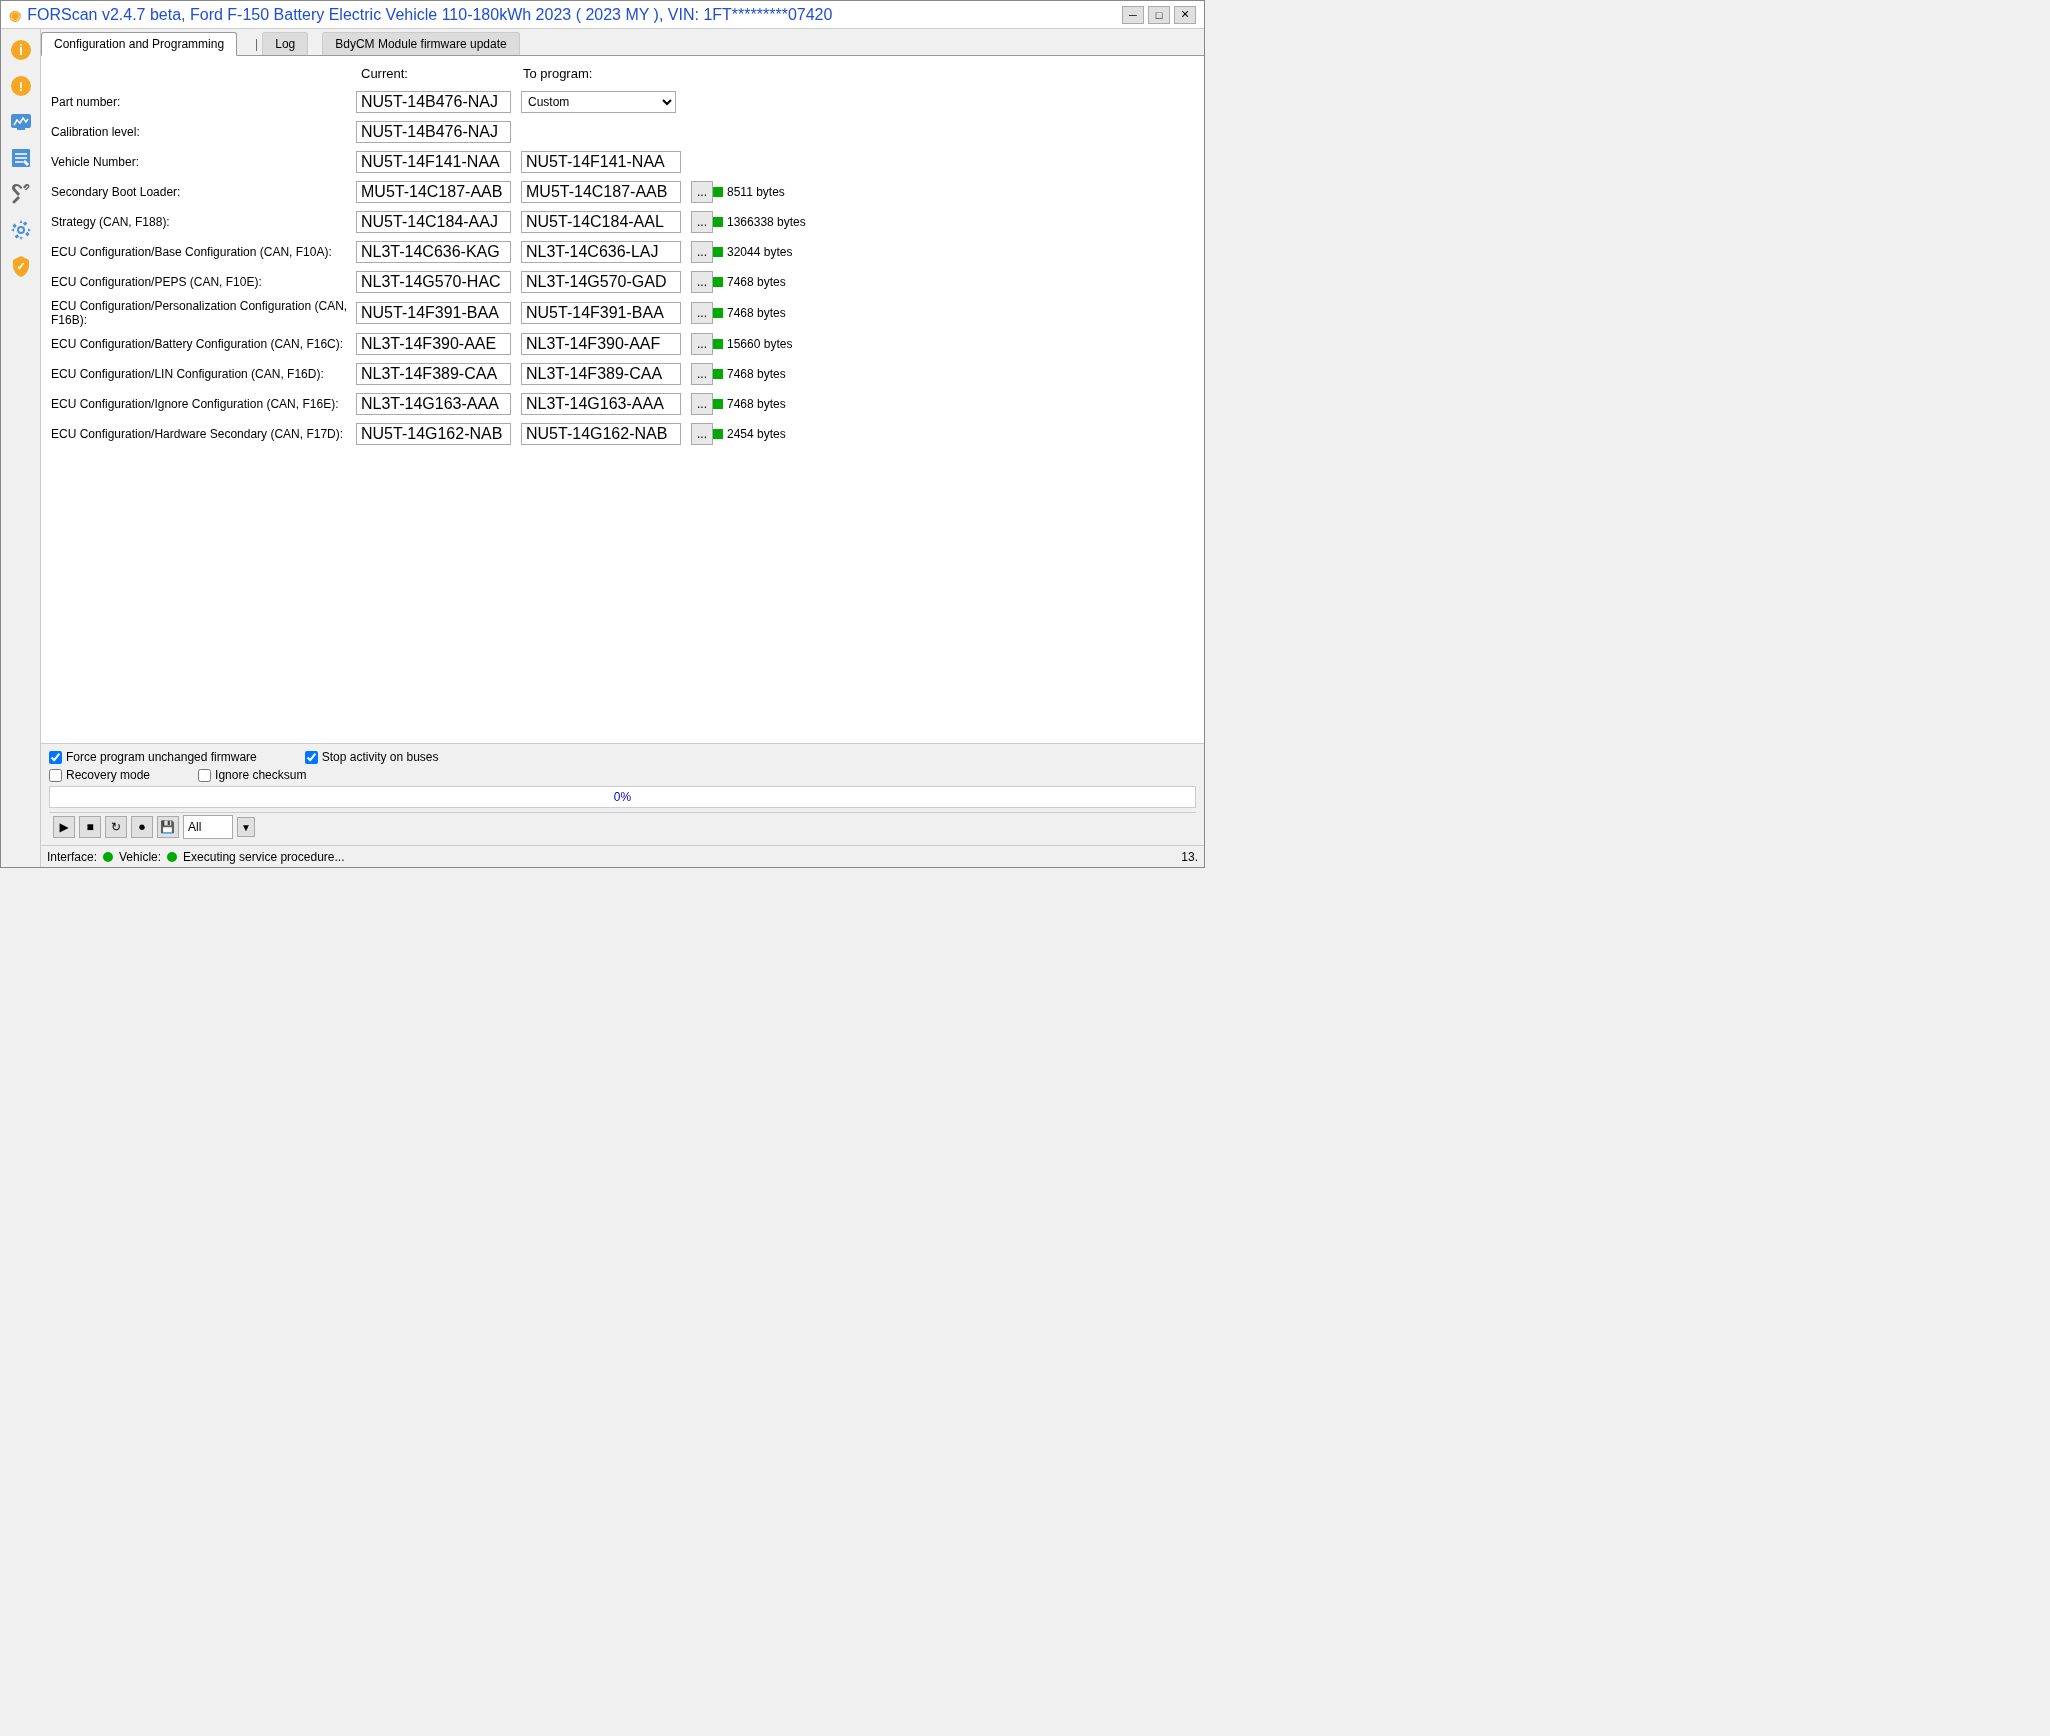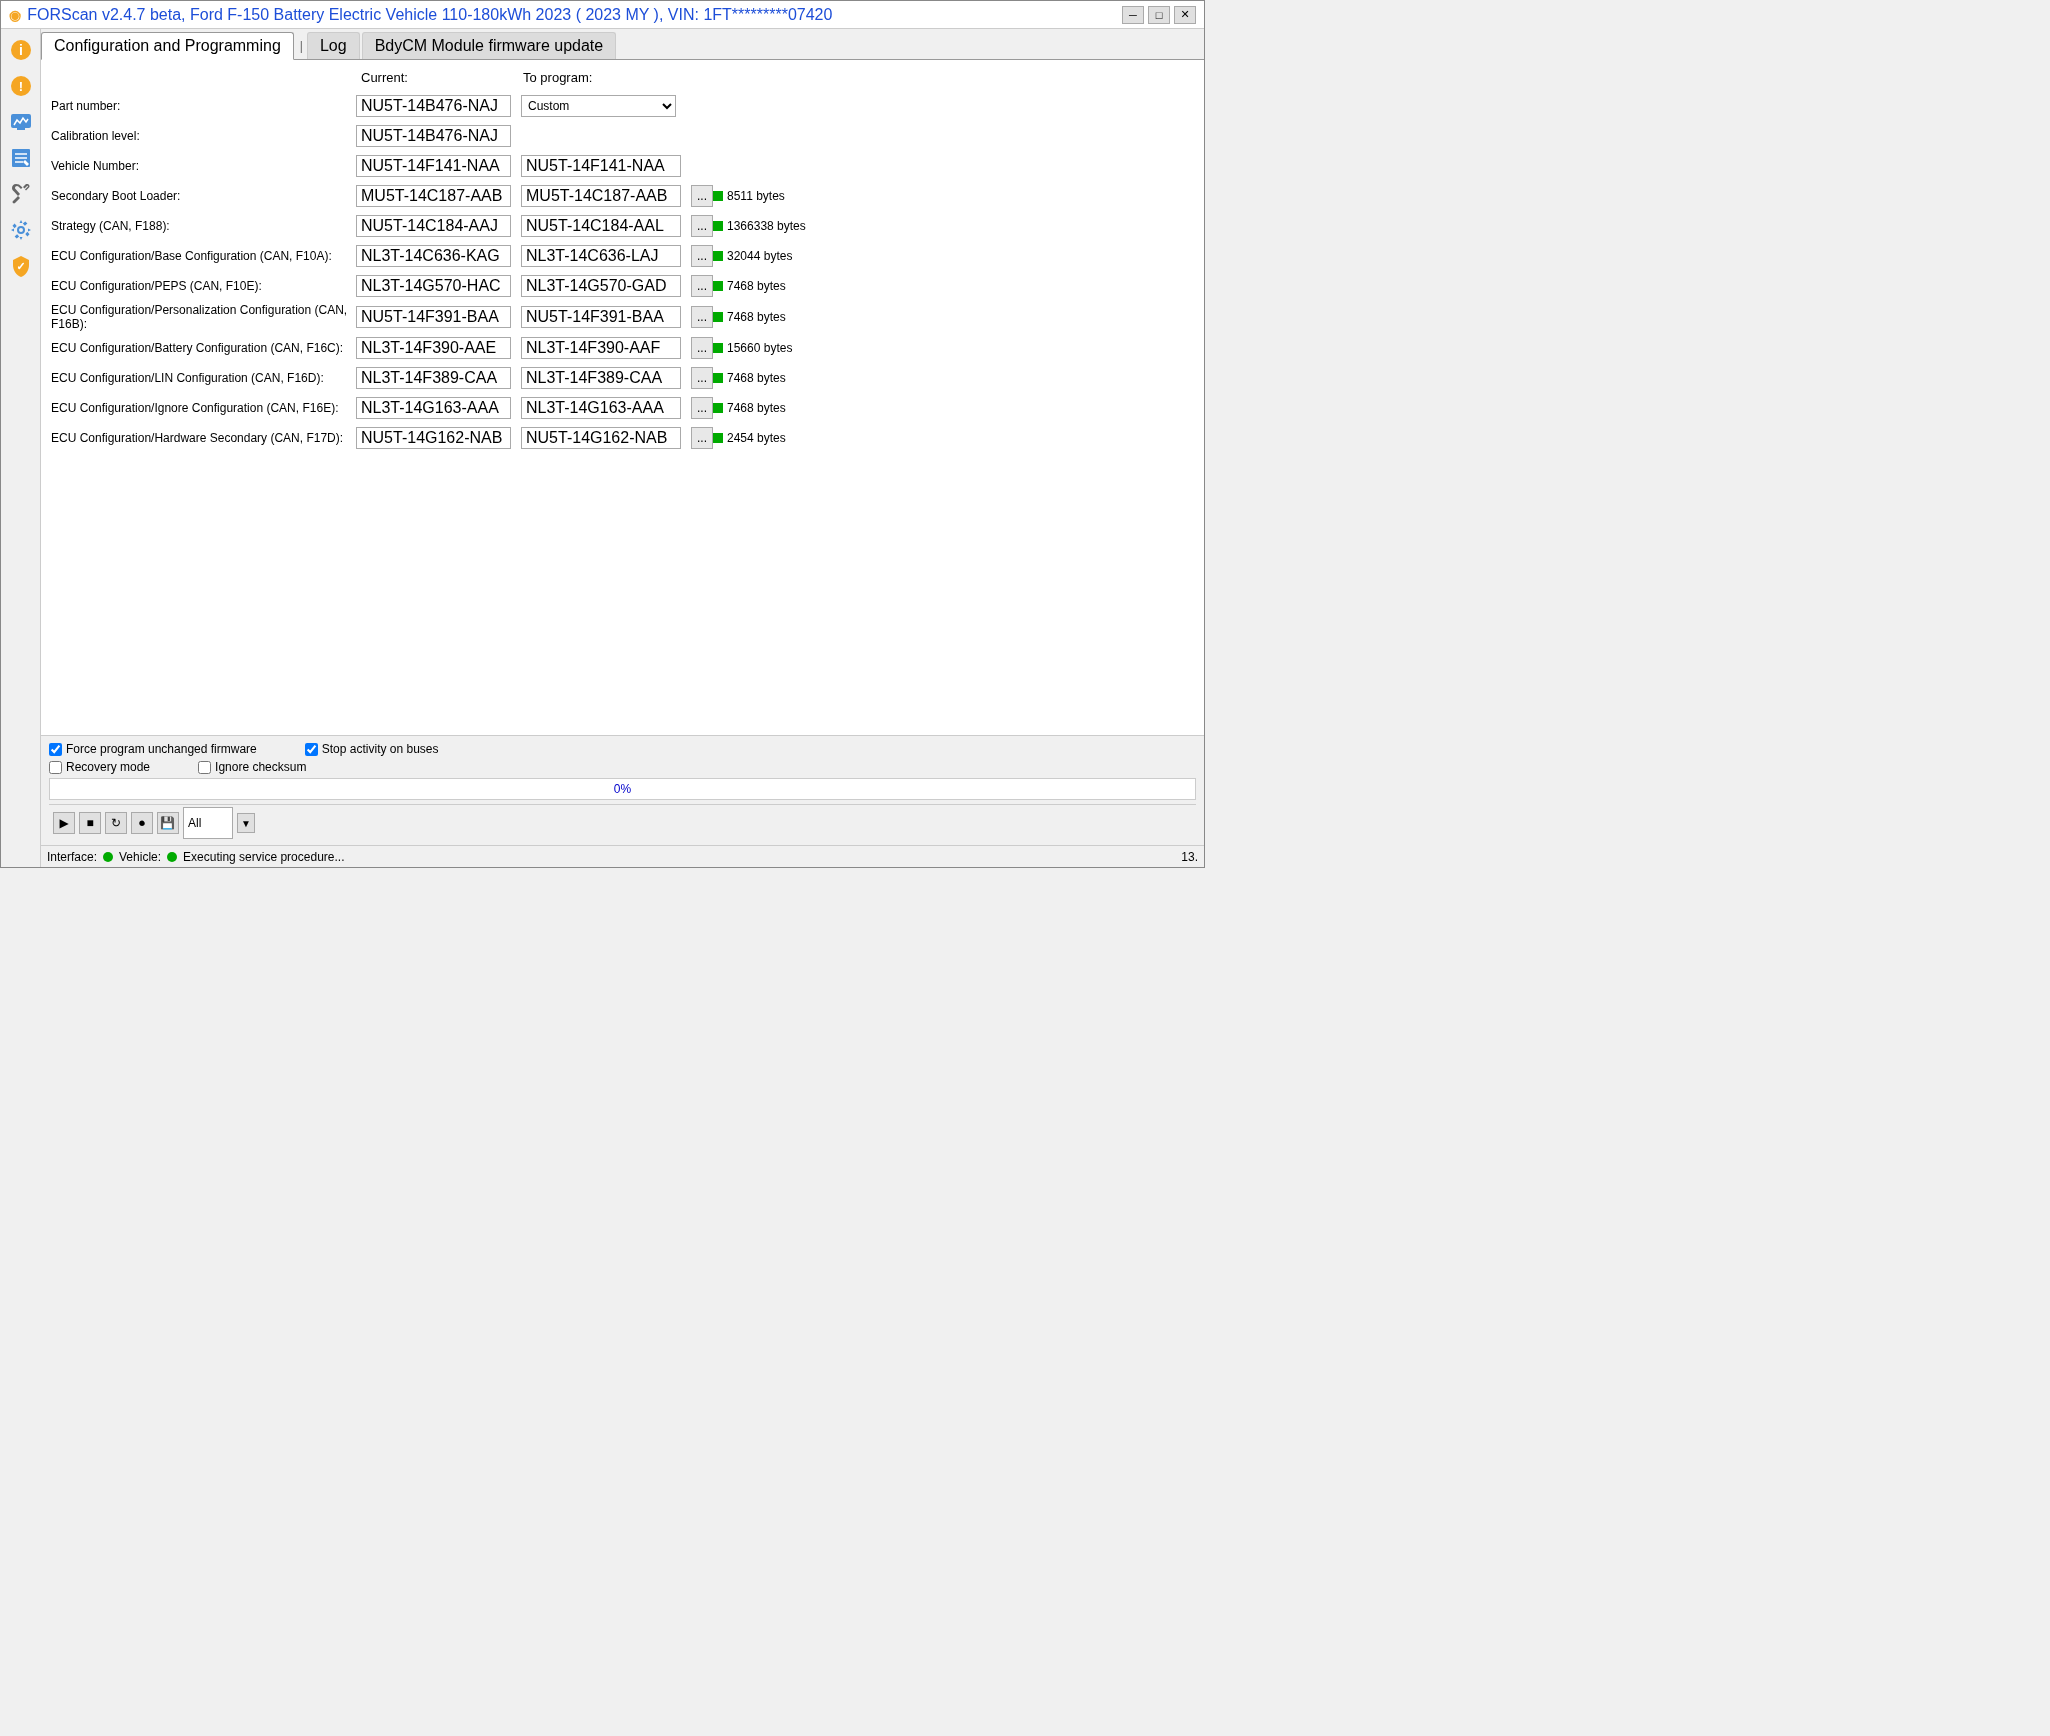--- a/index.html
+++ b/index.html
@@ -87,22 +87,22 @@
       background: #f0f0f0;
       border-bottom: 1px solid #999;
       padding-top: 3px;
     }
     .tab {
       padding: 4px 12px;
       cursor: pointer;
       border: 1px solid #ccc;
       border-bottom: none;
       background: #dcdcdc;
-      margin-right: 2px;
-      font-size: 16px;
+      margin-right: 14px;
+      font-size: 12px;
       border-radius: 3px 3px 0 0;
     }
     .tab.active {
       background: #fff;
       border-color: #999;
       border-bottom: 1px solid #fff;
       margin-bottom: -1px;
       z-index: 1;
     }
     .tab-separator {
@@ -258,21 +258,21 @@
       height: 22px;
       border: 1px solid #aaa;
       background: #e0e0e0;
       cursor: pointer;
       display: flex;
       align-items: center;
       justify-content: center;
       font-size: 12px;
     }
     .filter-input {
-      height: 32px;
+      height: 24px;
       border: 1px solid #aaa;
       padding: 1px 4px;
       font-size: 12px;
       width: 50px;
     }
     .filter-arrow {
       width: 18px;
       height: 20px;
       border: 1px solid #aaa;
       background: #e0e0e0;

